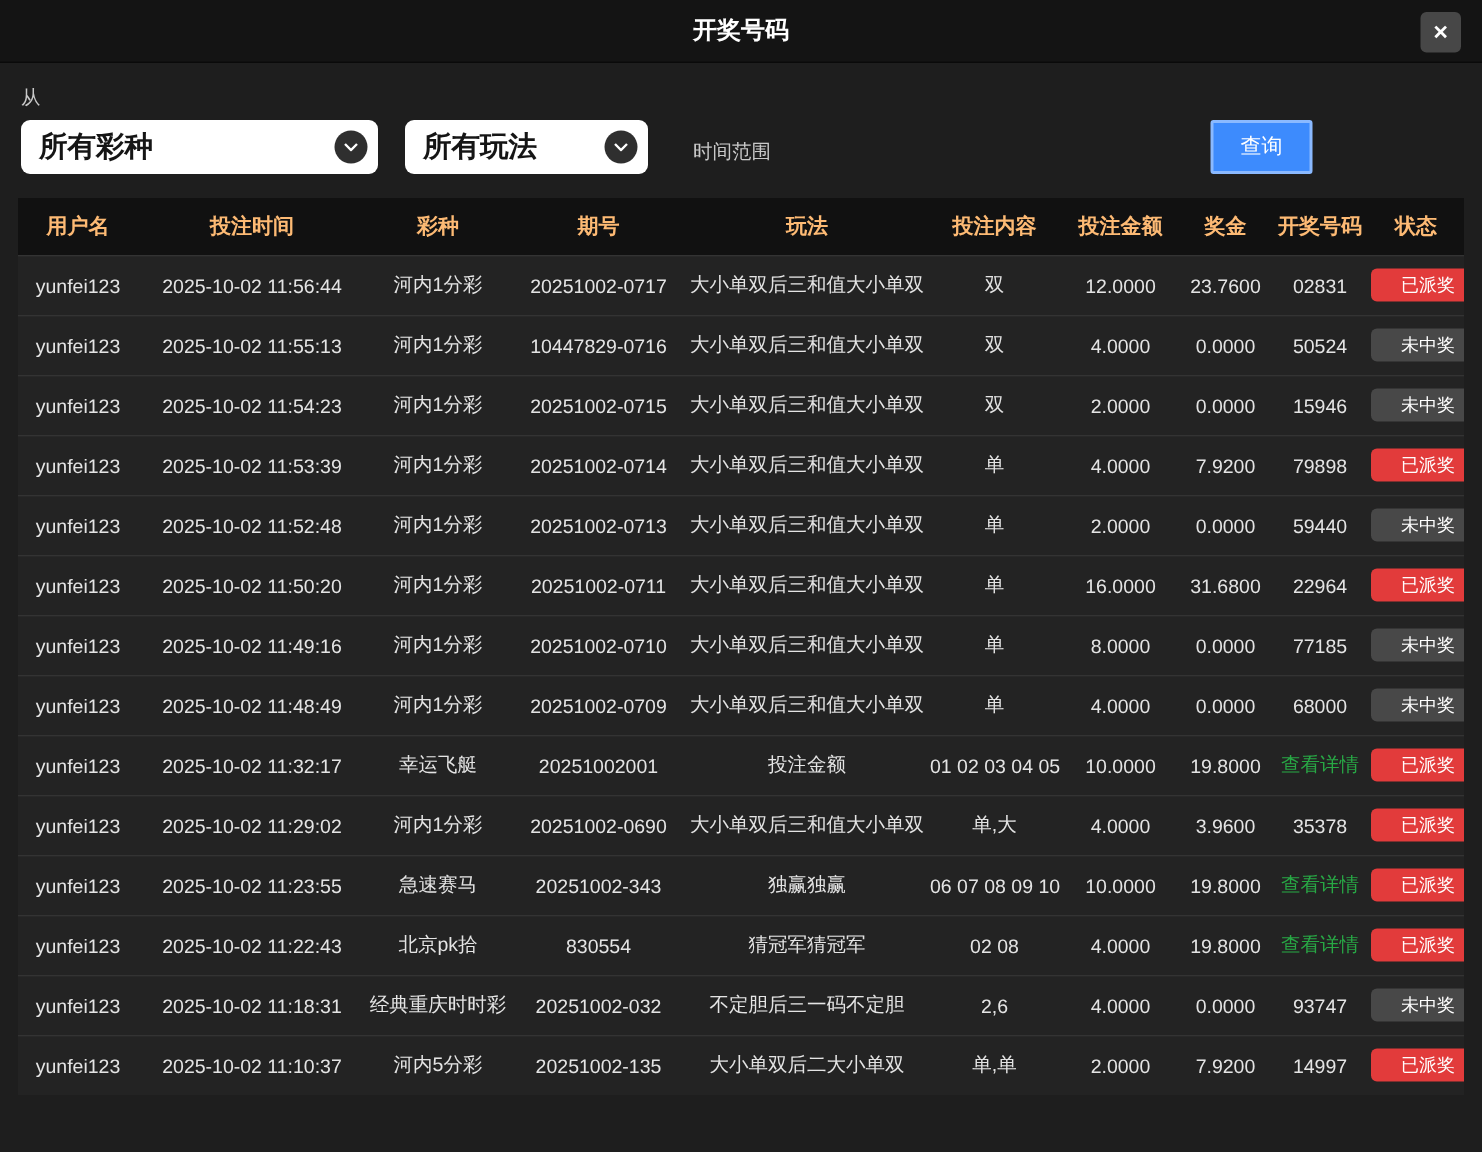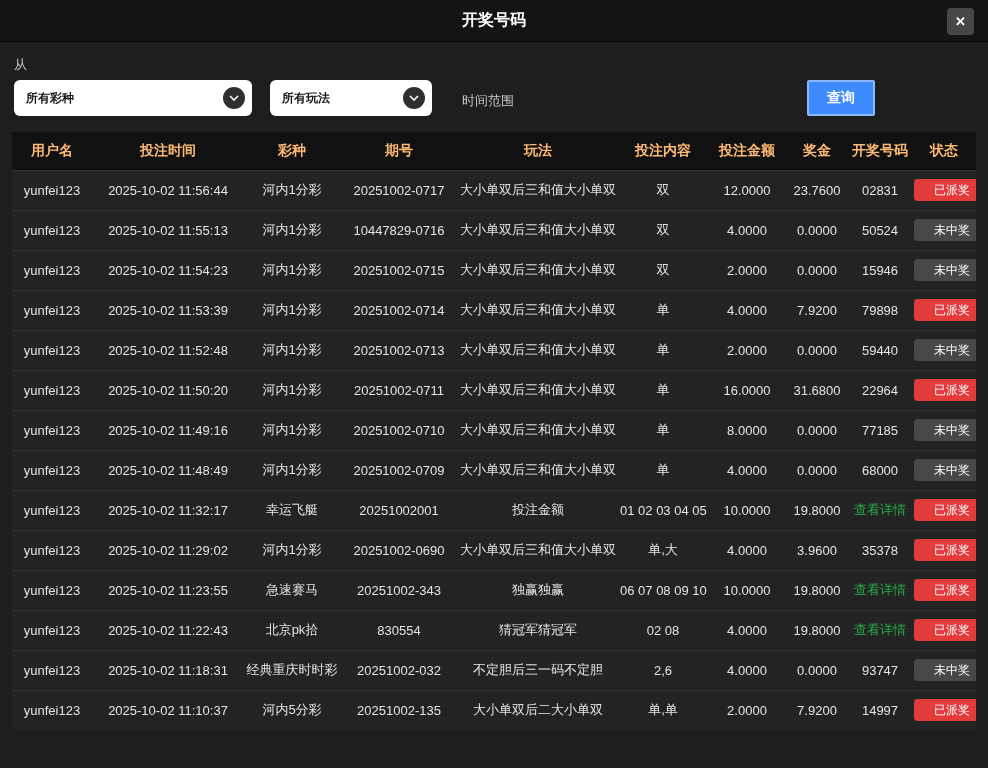--- a/index.html
+++ b/index.html
@@ -26,37 +26,37 @@
     cursor: pointer; line-height: 1; padding: 0;
   }
   
   .filters { display: flex; align-items: flex-end; padding: 14px 14px 16px; }
   .fcol { display: flex; flex-direction: column; }
   .flabel { font-size: 13px; color: #c9c9c9; margin-bottom: 8px; height: 16px; }
   .select {
     position: relative; height: 36px; background: #ffffff;
     border-radius: 6px; display: flex; align-items: center;
     padding: 0 36px 0 12px; color: #151515;
-    font-size: 12px; font-weight: 600; cursor: pointer;
+    font-size: 19px; font-weight: 600; cursor: pointer;
     white-space: nowrap; overflow: hidden;
   }
   .chev {
     position: absolute; right: 7px; top: 7px;
     width: 22px; height: 22px; border-radius: 50%;
     background: #2f2f2f; display: flex; align-items: center; justify-content: center;
   }
   .w1 { width: 238px; }
   .w2 { width: 162px; margin-left: 18px; }
   .w3 { width: 313px; margin-left: 30px; }
   .wbtn { margin-left: 32px; }
   .query-btn {
     height: 36px; padding: 0 18px;
     background: var(--accent-blue, #3d8bfd);
     border: 2px solid #8ab9ff; border-radius: 2px;
-    color: #fff; font-size: 14px; font-weight: bold; cursor: pointer;
+    color: #fff; font-size: 14px; font-weight: normal; cursor: pointer;
   }
   
   .table-wrap { margin: 0 12px; }
   table { width: 964px; border-collapse: collapse; table-layout: fixed; }
   thead th {
     background: #111111; color: #fdba74;
     font-size: 14px; font-weight: bold;
     height: 38px; text-align: center; padding: 0 2px;
     white-space: nowrap; overflow: hidden;
   }

